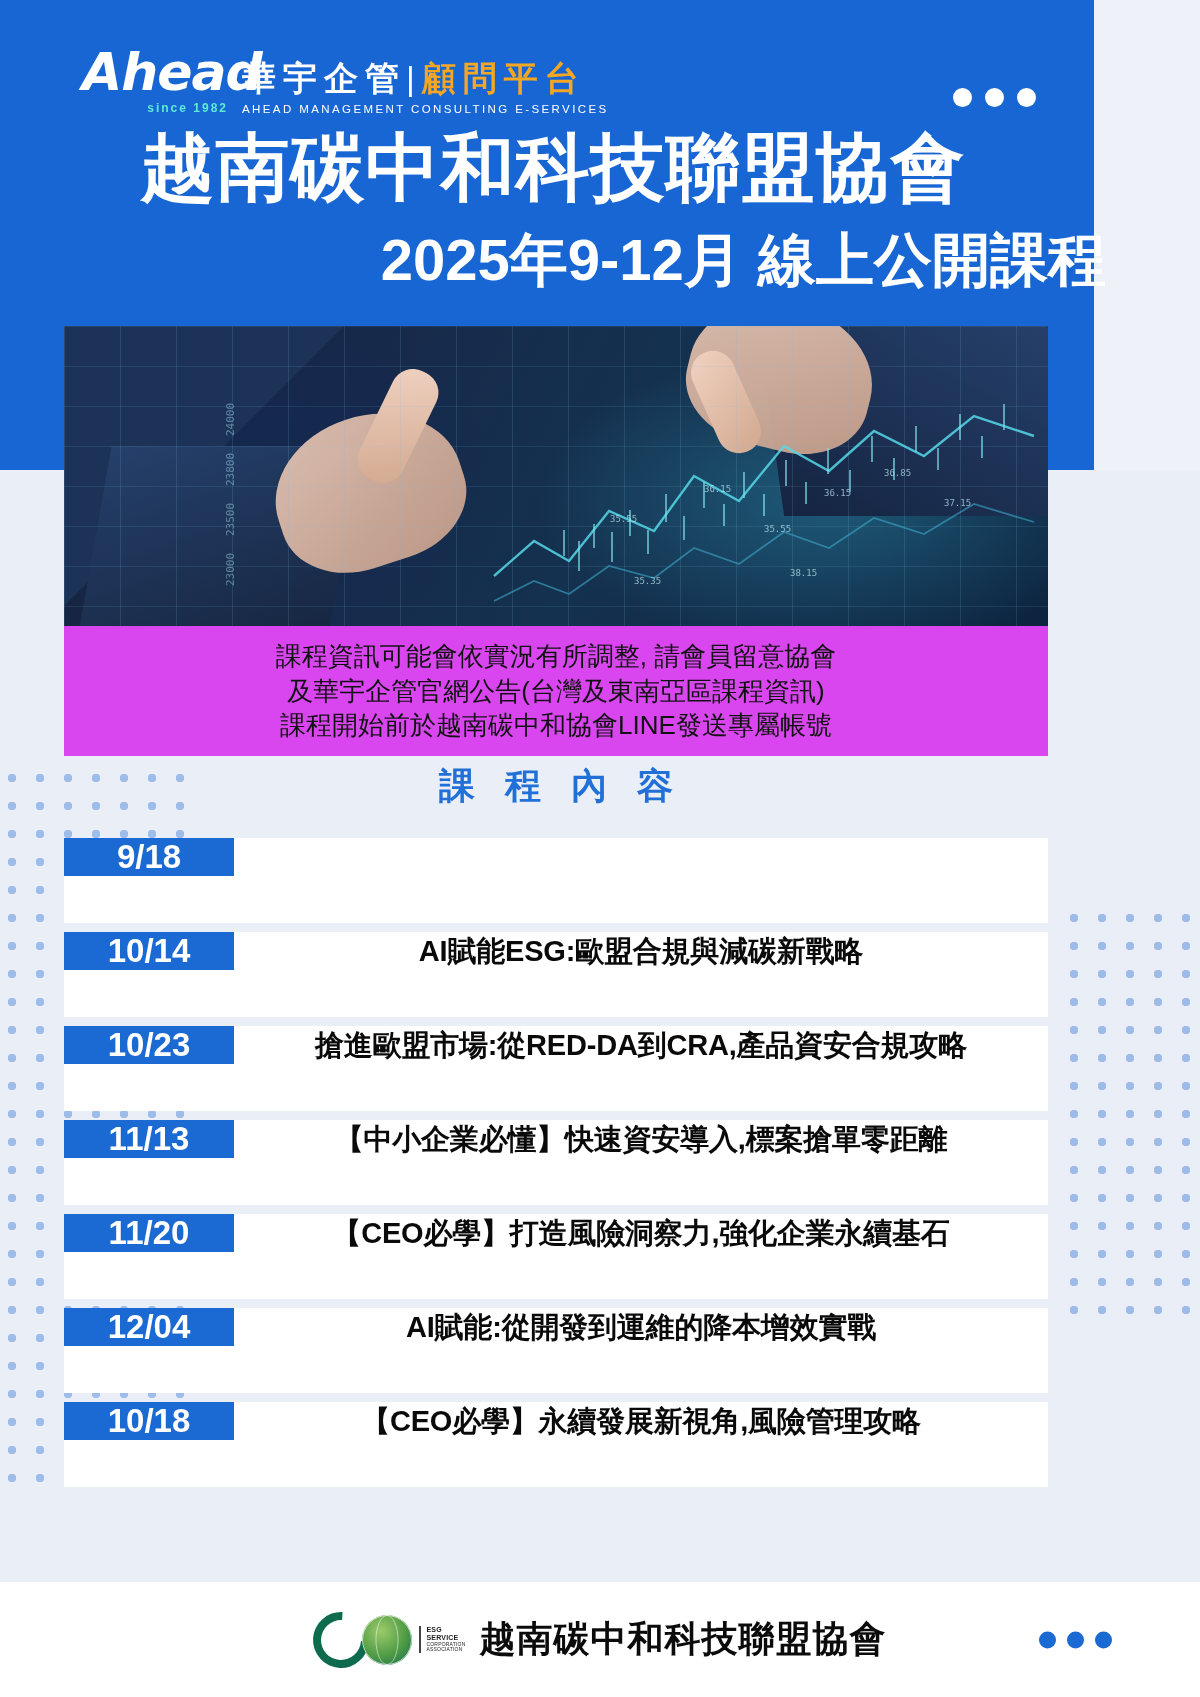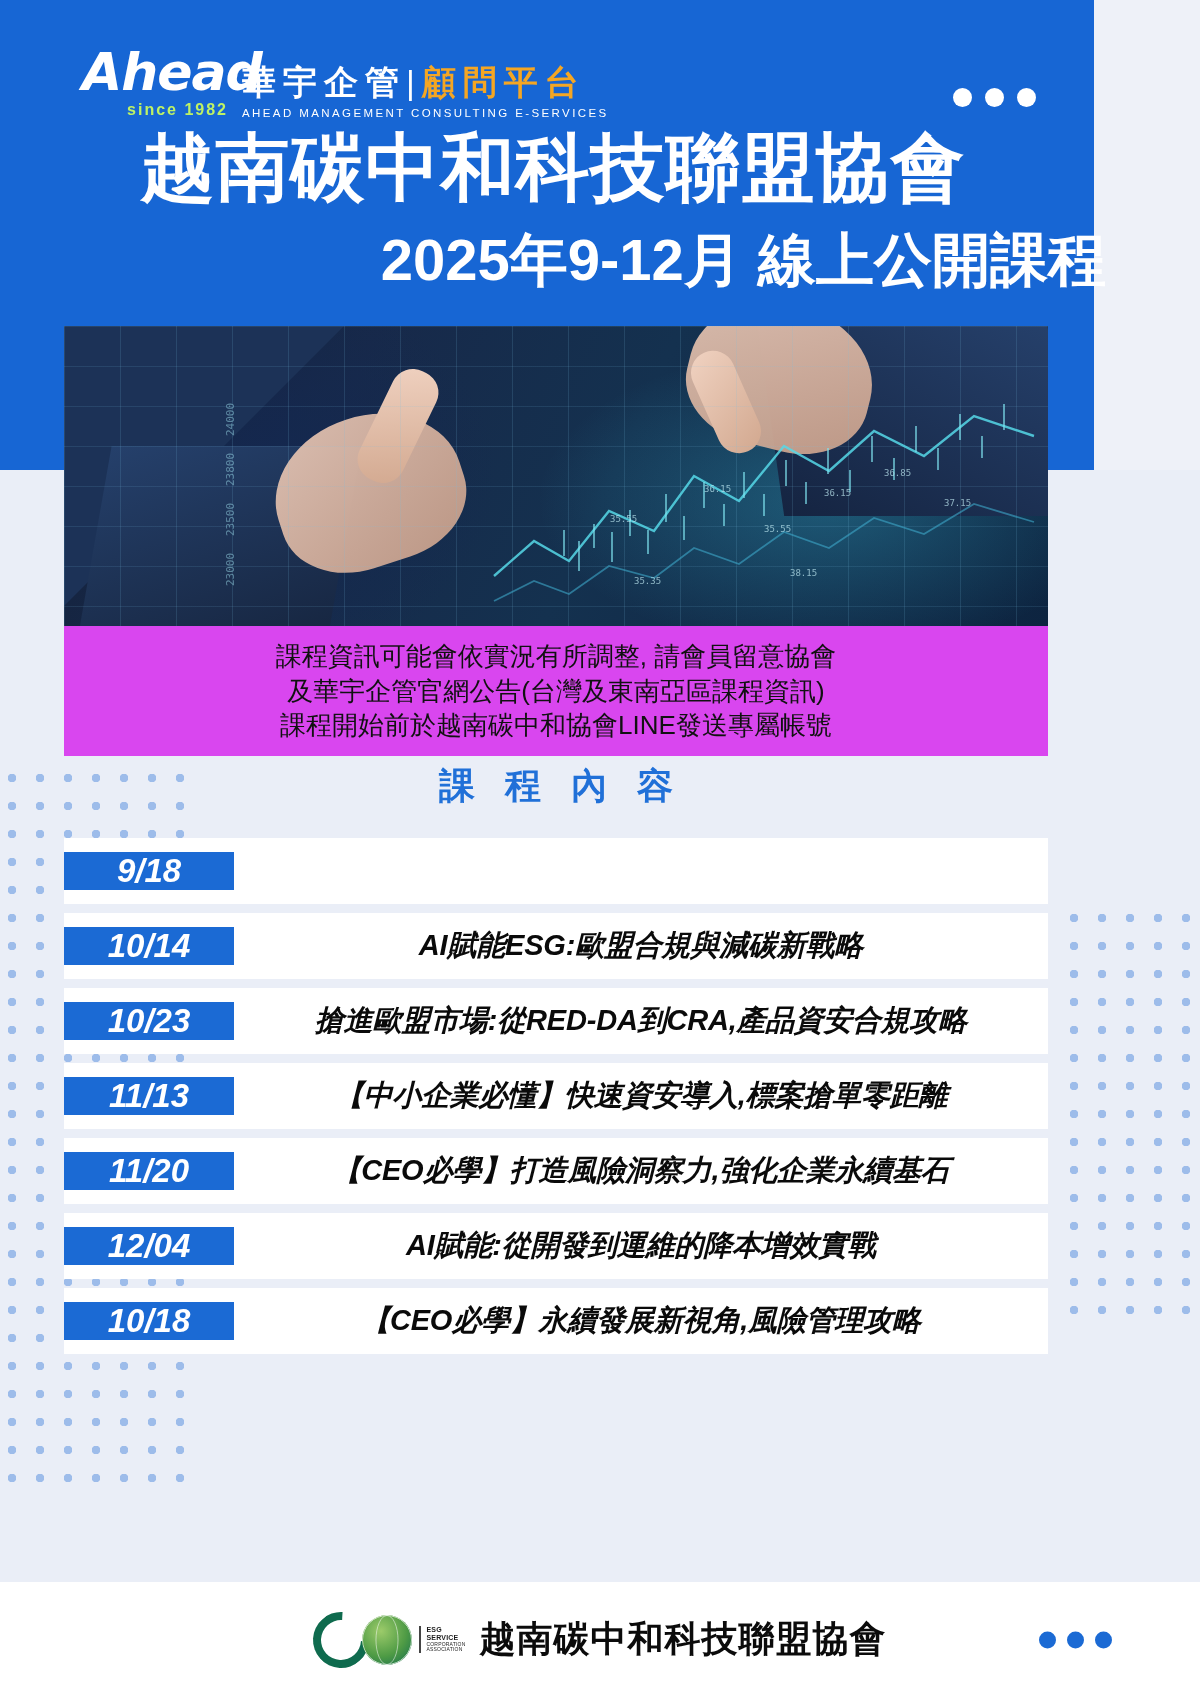--- a/index.html
+++ b/index.html
@@ -37,21 +37,21 @@
     position:absolute; left:82px; top:46px;
     display:flex; align-items:flex-end; gap:14px;
   }
   .logo-mark { position:relative; width:146px; }
   .logo-word {
     font-family:"DejaVu Sans",sans-serif;
     font-style:italic; font-weight:bold; font-size:52px;
     color:#ffffff; letter-spacing:-1px; line-height:1;
   }
   .logo-since {
-    font-size:16px; color:#bef264; letter-spacing:2px;
+    font-size:12px; color:#5eead4; letter-spacing:2px;
     text-align:right; margin-top:3px; font-weight:bold;
   }
   .logo-cn { line-height:1; }
   .logo-cn-top { font-size:34px; font-weight:bold; letter-spacing:7px; }
   .logo-cn-top .w { color:#ffffff; }
   .logo-cn-top .o { color:#f5a623; }
   .logo-cn-top .bar { color:#ffffff; font-weight:normal; }
   .logo-cn-sub {
     font-size:11.5px; color:#ffffff; letter-spacing:2.4px;
     margin-top:9px; font-weight:500;
@@ -146,23 +146,22 @@
   .sec-title {
     position:absolute; left:64px; top:762px; width:984px;
     text-align:center;
     font-size:36px; font-weight:bold; color:#2070d8;
     letter-spacing:10px; text-indent:10px;
   }
 
   
   .rows { position:absolute; left:64px; top:838px; width:984px; }
   .row {
-    display:flex; align-items:center; height:66px; margin-bottom:9px;
+    display:flex; align-items:flex-start; height:85px; margin-bottom:9px;
     background:#ffffff;
-    font-style:italic;
   }
   .row .date {
     width:170px; flex:0 0 170px;
     background:#1b6ad4;
     color:#ffffff; font-weight:bold; font-size:33px;
     display:flex; align-items:center; justify-content:center;
     letter-spacing:0px;
   }
   .row .topic {
     flex:1 1 auto;

